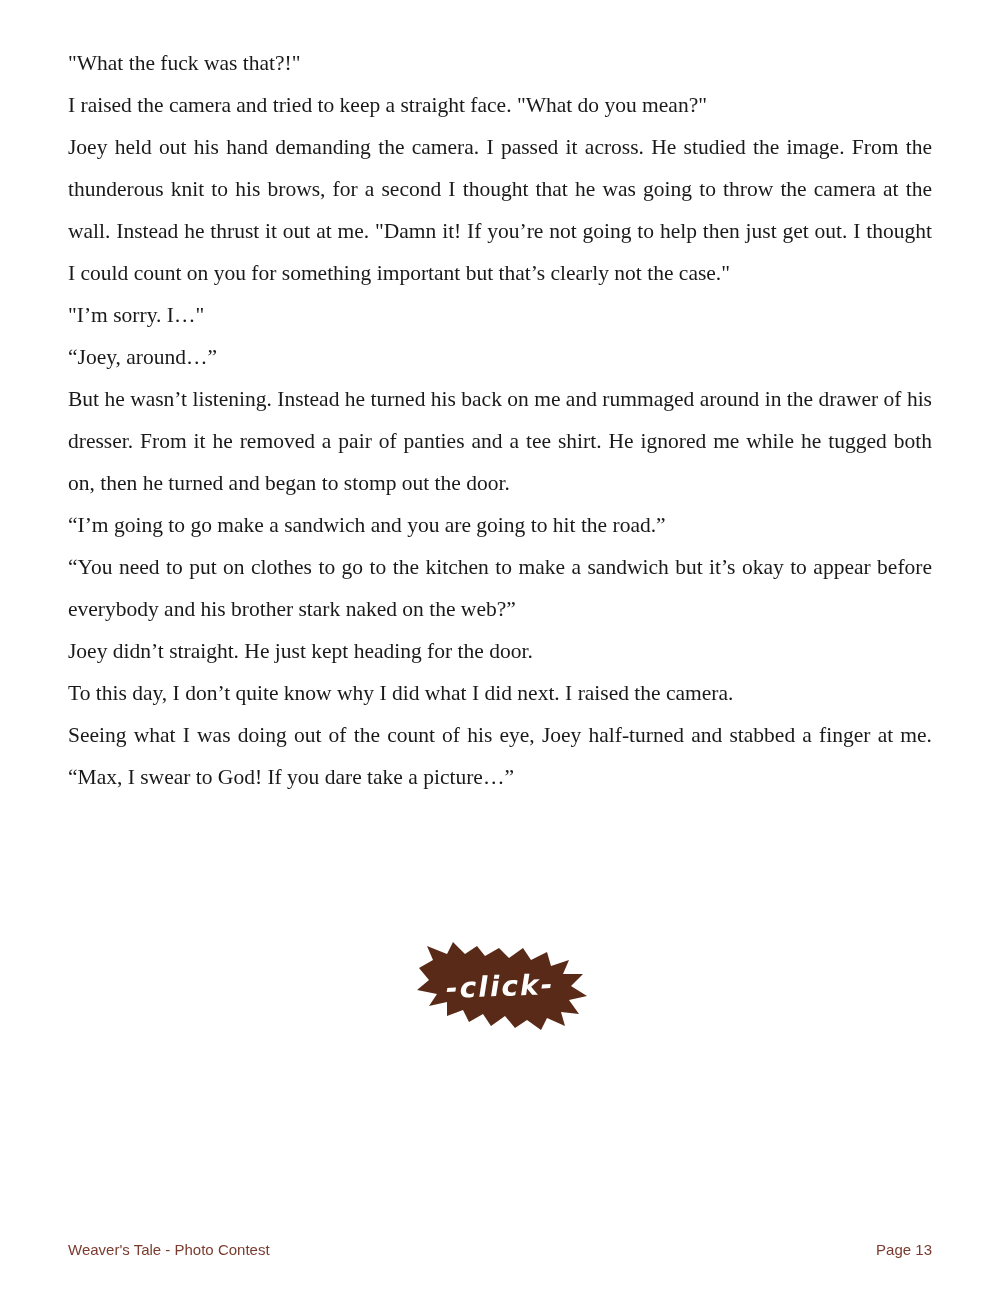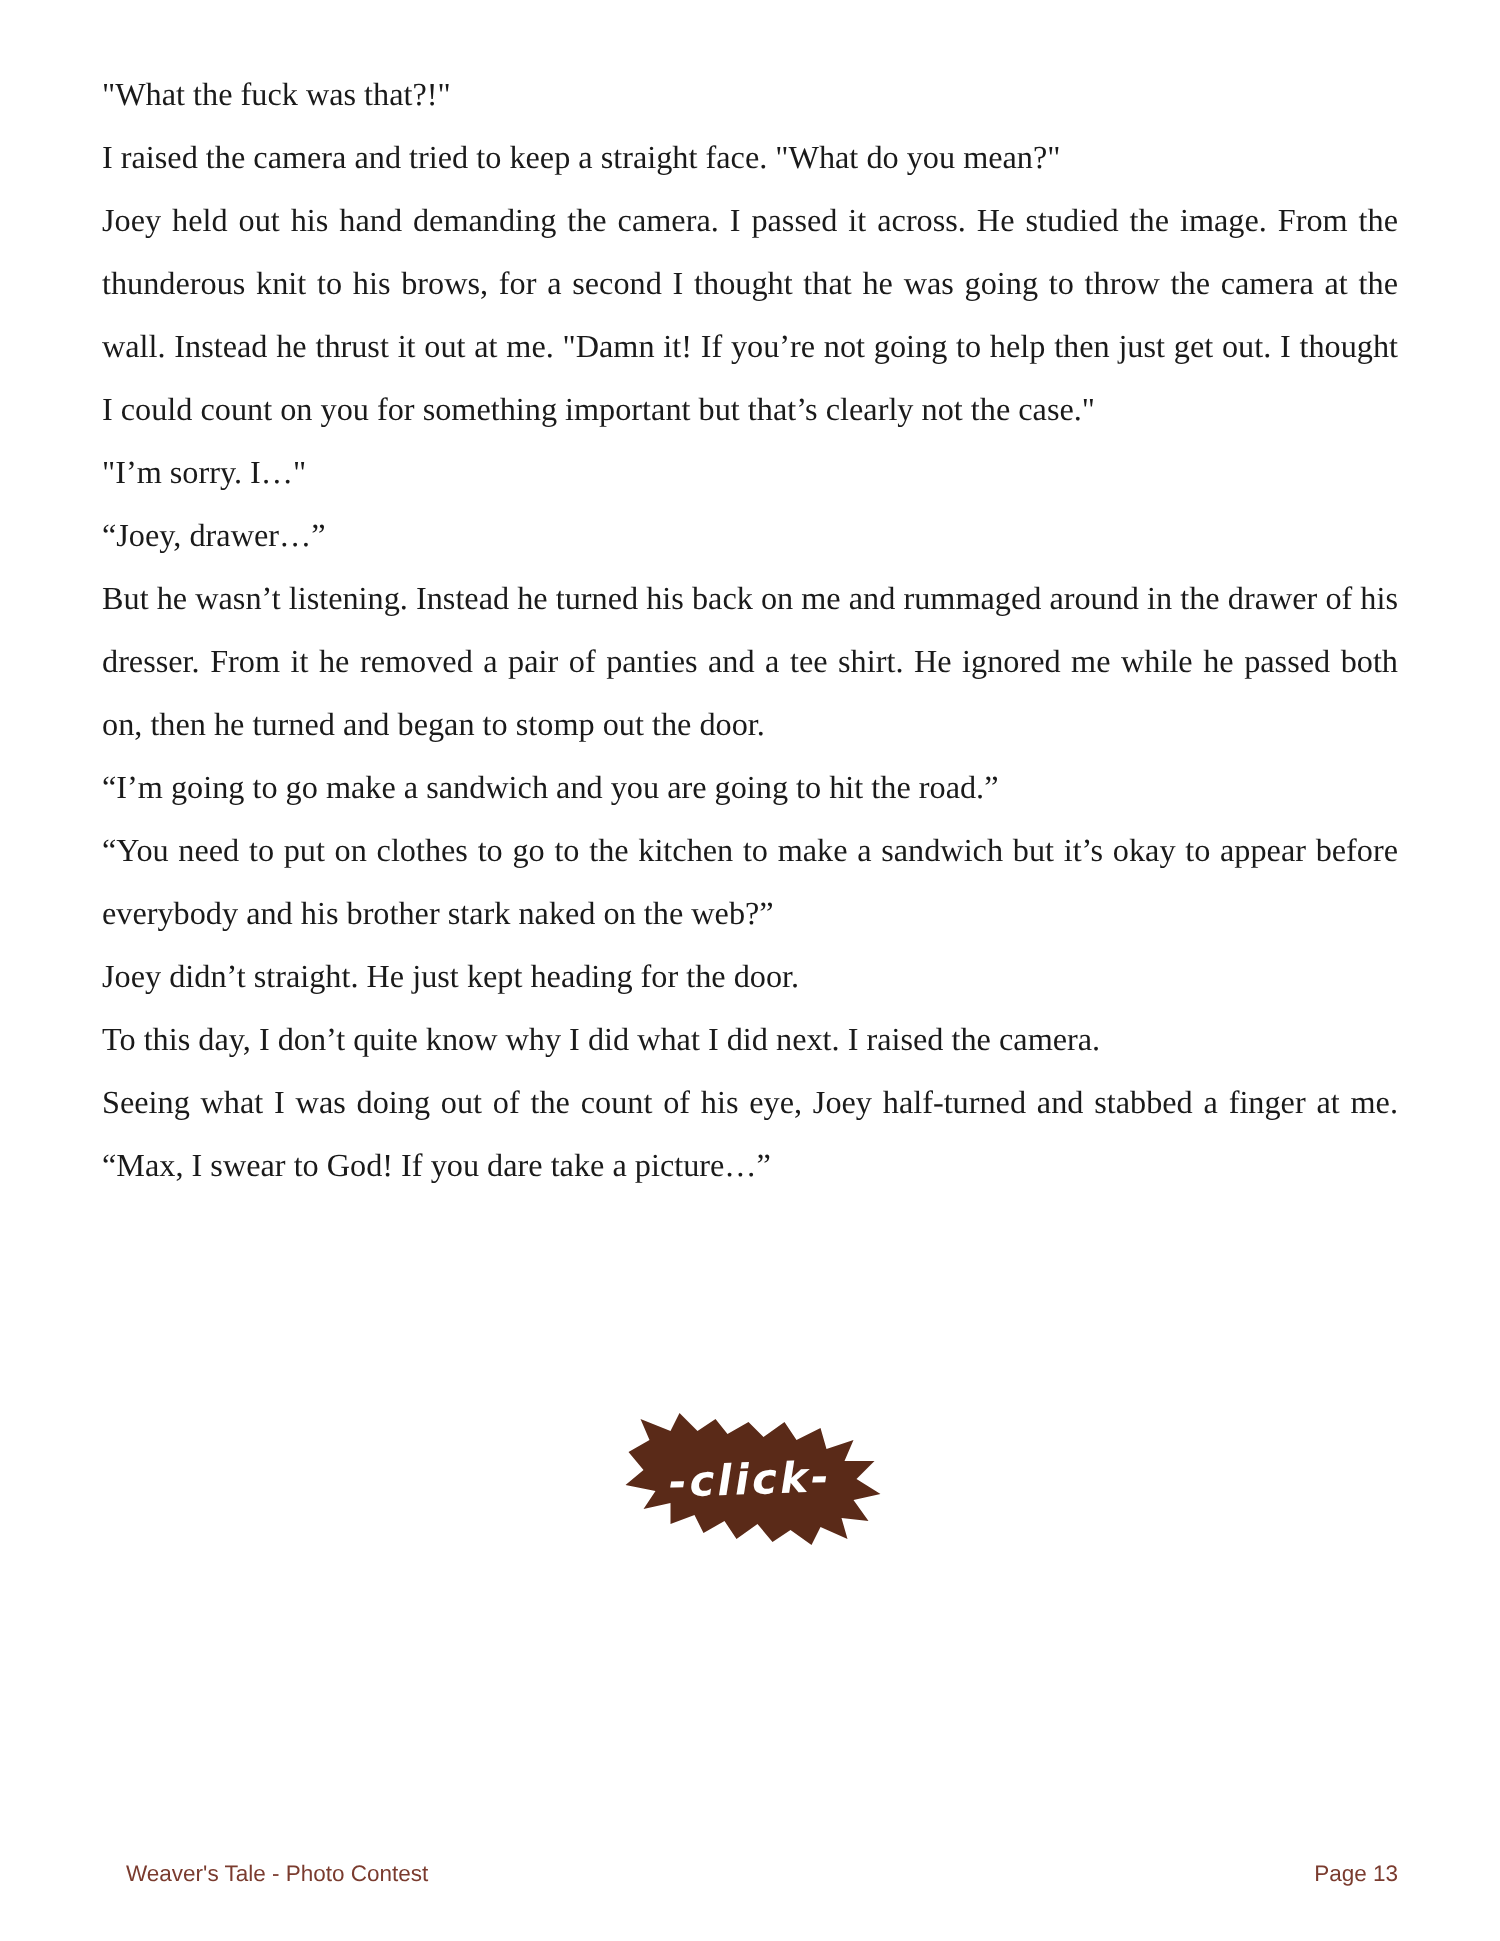--- a/index.html
+++ b/index.html
@@ -67,21 +67,21 @@
     font-family: "DejaVu Sans", sans-serif;
     font-weight: bold;
     font-style: italic;
     font-size: 28px;
     letter-spacing: 2px;
     text-transform: lowercase;
     transform: rotate(-2deg);
   }
   .footer {
     position: absolute;
-    left: 84px;
+    left: 68px;
     right: 68px;
     bottom: 36px;
     display: flex;
     justify-content: space-between;
     align-items: baseline;
     font-family: "Liberation Sans", sans-serif;
     font-size: 15px;
     color: #7a3b2e;
   }
   .footer .left {
@@ -94,22 +94,22 @@
 </head>
 <body>
 
 <div class="page">
 
   <div class="content">
     <p class="para noindent">"What the fuck was that?!"</p>
     <p class="para noindent">I raised the camera and tried to keep a straight face. "What do you mean?"</p>
     <p class="para noindent">Joey held out his hand demanding the camera. I passed it across. He studied the image. From the thunderous knit to his brows, for a second I thought that he was going to throw the camera at the wall. Instead he thrust it out at me. "Damn it! If you’re not going to help then just get out. I thought I could count on you for something important but that’s clearly not the case."</p>
     <p class="para noindent">"I’m sorry. I…"</p>
-    <p class="para noindent">“Joey, drawer…”</p>
-    <p class="para noindent">But he wasn’t listening. Instead he turned his back on me and rummaged around in the drawer of his dresser. From it he removed a pair of panties and a tee shirt. He ignored me while he passed both on, then he turned and began to stomp out the door.</p>
+    <p class="para noindent">“Joey, around…”</p>
+    <p class="para noindent">But he wasn’t listening. Instead he turned his back on me and rummaged around in the drawer of his dresser. From it he removed a pair of panties and a tee shirt. He ignored me while he tugged both on, then he turned and began to stomp out the door.</p>
     <p class="para noindent">“I’m going to go make a sandwich and you are going to hit the road.”</p>
     <p class="para noindent">“You need to put on clothes to go to the kitchen to make a sandwich but it’s okay to appear before everybody and his brother stark naked on the web?”</p>
     <p class="para noindent">Joey didn’t straight. He just kept heading for the door.</p>
     <p class="para noindent">To this day, I don’t quite know why I did what I did next. I raised the camera.</p>
     <p class="para noindent">Seeing what I was doing out of the count of his eye, Joey half-turned and stabbed a finger at me. “Max, I swear to God! If you dare take a picture…”</p>
 
     <div class="click-wrap">
       <div class="click-burst">
         <svg width="175" height="88" viewBox="0 0 175 88" xmlns="http://www.w3.org/2000/svg" aria-hidden="true">
           <polygon fill="#5a2a18" points="6,26 20,18 14,4 34,12 40,0 52,12 64,4 72,14 86,6 96,16 110,6 118,18 134,10 138,24 156,18 150,32 170,32 158,44 174,54 156,58 166,72 148,70 152,84 134,76 128,88 114,78 102,86 92,74 78,84 70,72 56,80 50,68 34,74 34,60 16,64 24,52 4,48 16,38"></polygon>

